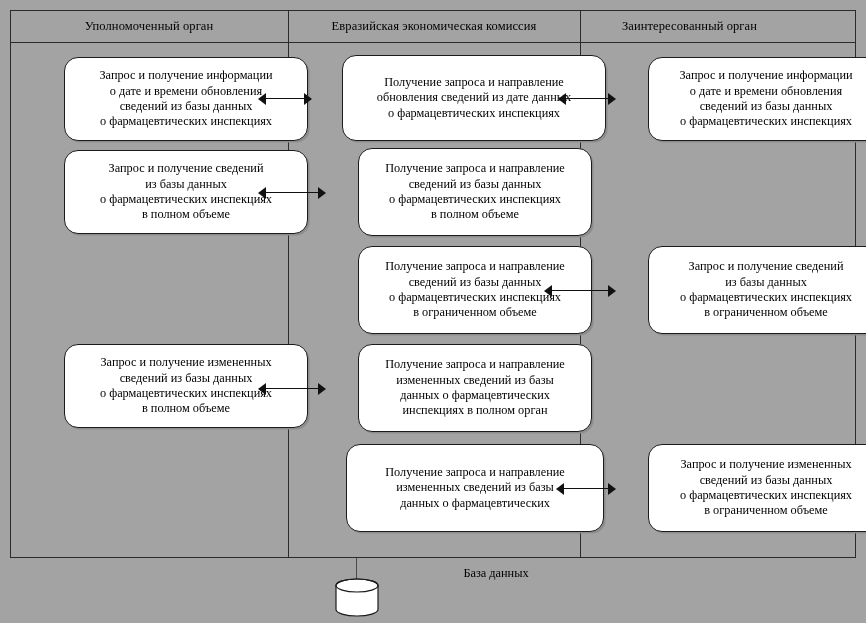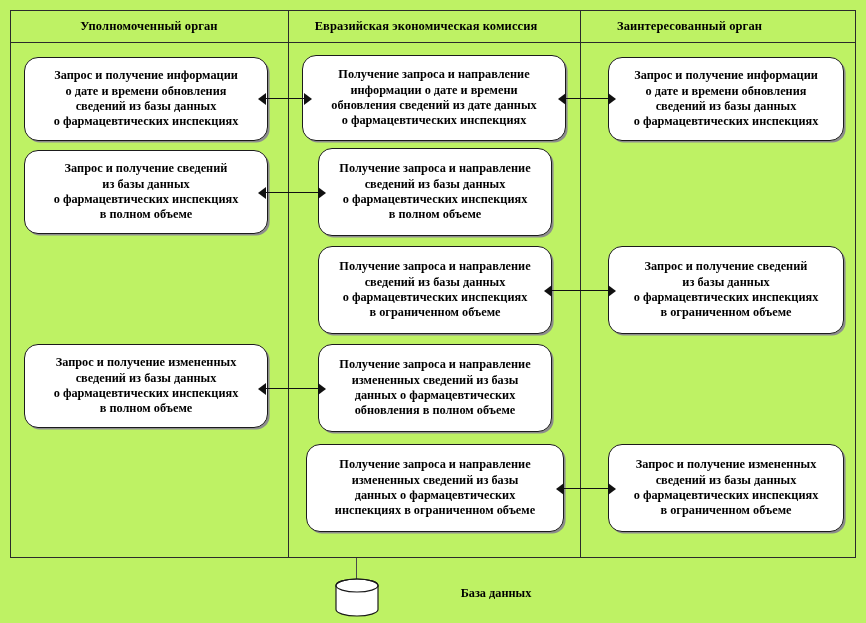--- a/index.html
+++ b/index.html
@@ -5,23 +5,22 @@
   html,body{margin:0;padding:0;background:#ffffff;}
   body{
     font-family:"Liberation Serif","DejaVu Serif",serif;
     color:#000000;
     -webkit-font-smoothing:antialiased;
   }
   #stage{
     position:relative;
     width:866px;
     height:623px;
-    background:#bef264;
+    background:#a3a3a3;
     overflow:hidden;
-    font-weight:bold;
   }
 
   
   .frame{
     position:absolute;
     left:10px; top:10px;
     width:846px; height:548px;
     border:1.3px solid #2b2b2b;
     box-sizing:border-box;
   }
@@ -58,20 +57,21 @@
     border-radius:14px;
     background:#ffffff;
     box-shadow:2px 2px 0 -0.4px #8d8d8d;
     display:flex;
     align-items:center;
     justify-content:center;
     text-align:center;
     padding:3px 7px;
     font-size:12.3px;
     line-height:15.4px;
+    margin-left:40px;
   }
   .node span{display:block;}
 
   
   .conn{position:absolute;height:12px;}
   .conn .shaft{
     position:absolute;
     left:7px; right:7px;
     top:5px;
     height:0;
@@ -92,36 +92,35 @@
     position:absolute;
     width:0;
     border-left:1.6px solid #4a4a4a;
   }
   .db-cyl{position:absolute;}
   .db-label{
     position:absolute;
     text-align:center;
     font-size:12.3px;
     line-height:16.5px;
-    margin-top:20px;
   }
   .db-label span{display:block;}
 </style>
 </head>
 <body>
 
 <div id="stage">
 
   <div class="frame"></div>
   <div class="hdr-rule"></div>
   <div class="col-div" style="left:288px;"></div>
   <div class="col-div" style="left:580px;"></div>
 
   <div class="col-head" style="left:10px;width:278px;">Уполномоченный орган</div>
-  <div class="col-head" style="left:280px;width:292px;">Евразийская экономическая комиссия</div>
+  <div class="col-head" style="left:288px;width:292px;">Евразийская экономическая комиссия</div>
   <div class="col-head" style="left:580px;width:219px;">Заинтересованный орган</div>
 
   <div class="node" style="left:24px;top:57px;width:244px;height:84px;">
     <span>
       <span>Запрос и получение информации</span>
       <span>о дате и времени обновления</span>
       <span>сведений из базы данных</span>
       <span>о фармацевтических инспекциях</span>
     </span>
   </div>
@@ -140,21 +139,20 @@
       <span>Запрос и получение измененных</span>
       <span>сведений из базы данных</span>
       <span>о фармацевтических инспекциях</span>
       <span>в полном объеме</span>
     </span>
   </div>
 
   <div class="node" style="left:302px;top:55px;width:264px;height:86px;">
     <span>
       <span>Получение запроса и направление</span>
-      <span>информации о дате и времени</span>
       <span>обновления сведений из дате данных</span>
       <span>о фармацевтических инспекциях</span>
     </span>
   </div>
 
   <div class="node" style="left:318px;top:148px;width:234px;height:88px;">
     <span>
       <span>Получение запроса и направление</span>
       <span>сведений из базы данных</span>
       <span>о фармацевтических инспекциях</span>
@@ -169,30 +167,29 @@
       <span>о фармацевтических инспекциях</span>
       <span>в ограниченном объеме</span>
     </span>
   </div>
 
   <div class="node" style="left:318px;top:344px;width:234px;height:88px;">
     <span>
       <span>Получение запроса и направление</span>
       <span>измененных сведений из базы</span>
       <span>данных о фармацевтических</span>
-      <span>обновления в полном объеме</span>
+      <span>инспекциях в полном орган</span>
     </span>
   </div>
 
   <div class="node" style="left:306px;top:444px;width:258px;height:88px;">
     <span>
       <span>Получение запроса и направление</span>
       <span>измененных сведений из базы</span>
       <span>данных о фармацевтических</span>
-      <span>инспекциях в ограниченном объеме</span>
     </span>
   </div>
 
   <div class="node" style="left:608px;top:57px;width:236px;height:84px;">
     <span>
       <span>Запрос и получение информации</span>
       <span>о дате и времени обновления</span>
       <span>сведений из базы данных</span>
       <span>о фармацевтических инспекциях</span>
     </span>

